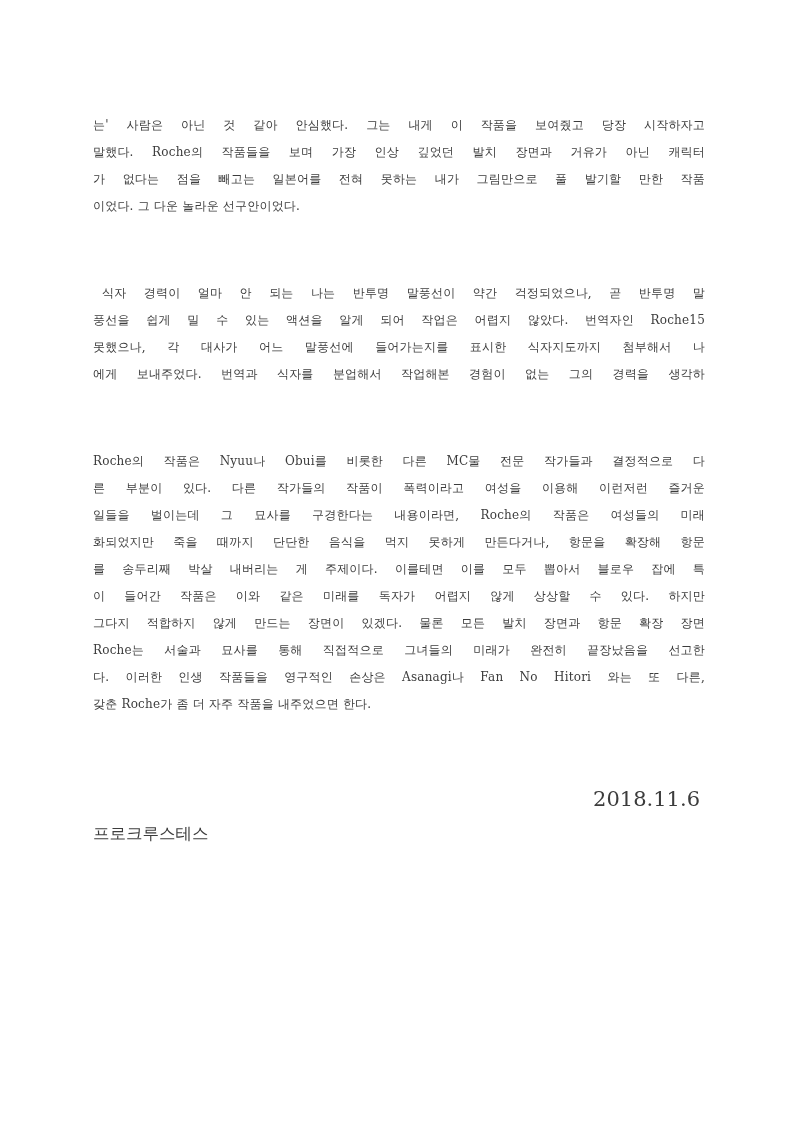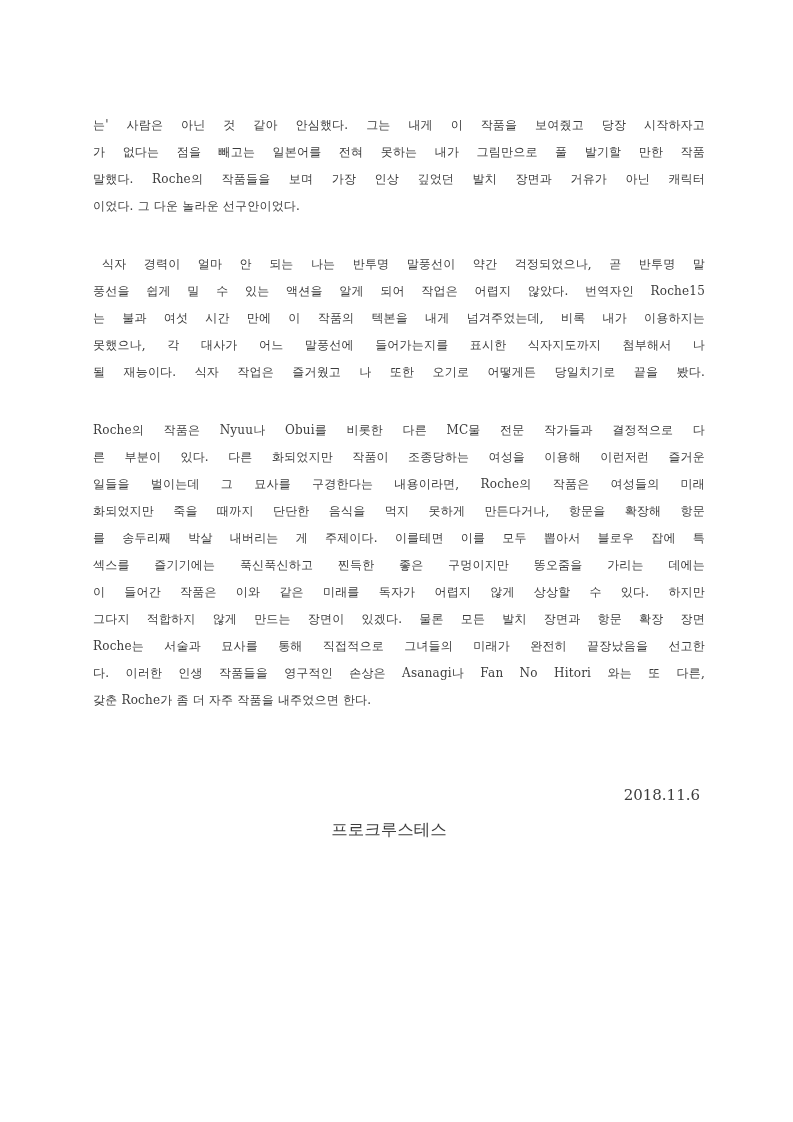--- a/index.html
+++ b/index.html
@@ -19,77 +19,75 @@
   .content {
     position: absolute;
     left: 93px;
     top: 112px;
     width: 612px;
   }
   .paragraph {
     margin: 0;
   }
   .paragraph + .paragraph {
-    margin-top: 31px;
+    margin-top: 60px;
   }
   .line {
     font-size: 12px;
     line-height: 27px;
     text-align: left;
     letter-spacing: 0.2px;
   }
   .line.fill {
     text-align: justify;
     text-align-last: justify;
   }
   .line.indented {
     text-indent: 9px;
   }
   .closing {
     margin-top: 68px;
   }
   .date-line {
-    font-size: 15px;
+    font-size: 21px;
     line-height: 27px;
     text-align: right;
     padding-right: 5px;
   }
   .signature-line {
     margin-top: 7px;
     font-size: 16.5px;
     line-height: 27px;
-    text-align: center;
+    text-align: left;
     padding-right: 20px;
   }
 </style>
 </head>
 <body>
 
 <div class="page">
   <div class="content">
     <div class="paragraph">
         <div class="line fill">는' 사람은 아닌 것 같아 안심했다. 그는 내게 이 작품을 보여줬고 당장 시작하자고</div>
+        <div class="line fill">말했다. Roche의 작품들을 보며 가장 인상 깊었던 발치 장면과 거유가 아닌 캐릭터</div>
         <div class="line fill">가 없다는 점을 빼고는 일본어를 전혀 못하는 내가 그림만으로 풀 발기할 만한 작품</div>
-        <div class="line fill">말했다. Roche의 작품들을 보며 가장 인상 깊었던 발치 장면과 거유가 아닌 캐릭터</div>
         <div class="line">이었다. 그 다운 놀라운 선구안이었다.</div>
       </div>
     <div class="paragraph">
         <div class="line fill indented">식자 경력이 얼마 안 되는 나는 반투명 말풍선이 약간 걱정되었으나, 곧 반투명 말</div>
         <div class="line fill">풍선을 쉽게 밀 수 있는 액션을 알게 되어 작업은 어렵지 않았다. 번역자인 Roche15</div>
-        <div class="line fill">는 불과 여섯 시간 만에 이 작품의 텍본을 내게 넘겨주었는데, 비록 내가 이용하지는</div>
         <div class="line fill">못했으나, 각 대사가 어느 말풍선에 들어가는지를 표시한 식자지도까지 첨부해서 나</div>
-        <div class="line fill">될 재능이다. 식자 작업은 즐거웠고 나 또한 오기로 어떻게든 당일치기로 끝을 봤다.</div>
+        <div class="line fill">에게 보내주었다. 번역과 식자를 분업해서 작업해본 경험이 없는 그의 경력을 생각하</div>
       </div>
     <div class="paragraph">
         <div class="line fill">Roche의 작품은 Nyuu나 Obui를 비롯한 다른 MC물 전문 작가들과 결정적으로 다</div>
-        <div class="line fill">른 부분이 있다. 다른 화되었지만 작품이 조종당하는 여성을 이용해 이런저런 즐거운</div>
+        <div class="line fill">른 부분이 있다. 다른 작가들의 작품이 폭력이라고 여성을 이용해 이런저런 즐거운</div>
         <div class="line fill">일들을 벌이는데 그 묘사를 구경한다는 내용이라면, Roche의 작품은 여성들의 미래</div>
         <div class="line fill">화되었지만 죽을 때까지 단단한 음식을 먹지 못하게 만든다거나, 항문을 확장해 항문</div>
         <div class="line fill">를 송두리째 박살 내버리는 게 주제이다. 이를테면 이를 모두 뽑아서 블로우 잡에 특</div>
-        <div class="line fill">섹스를 즐기기에는 푹신푹신하고 찐득한 좋은 구멍이지만 똥오줌을 가리는 데에는</div>
         <div class="line fill">이 들어간 작품은 이와 같은 미래를 독자가 어렵지 않게 상상할 수 있다. 하지만</div>
         <div class="line fill">그다지 적합하지 않게 만드는 장면이 있겠다. 물론 모든 발치 장면과 항문 확장 장면</div>
         <div class="line fill">Roche는 서술과 묘사를 통해 직접적으로 그녀들의 미래가 완전히 끝장났음을 선고한</div>
         <div class="line fill">다. 이러한 인생 작품들을 영구적인 손상은 Asanagi나 Fan No Hitori 와는 또 다른,</div>
         <div class="line">갖춘 Roche가 좀 더 자주 작품을 내주었으면 한다.</div>
       </div>
     <div class="closing">
       <div class="date-line">2018.11.6</div>
       <div class="signature-line">프로크루스테스</div>
     </div>

